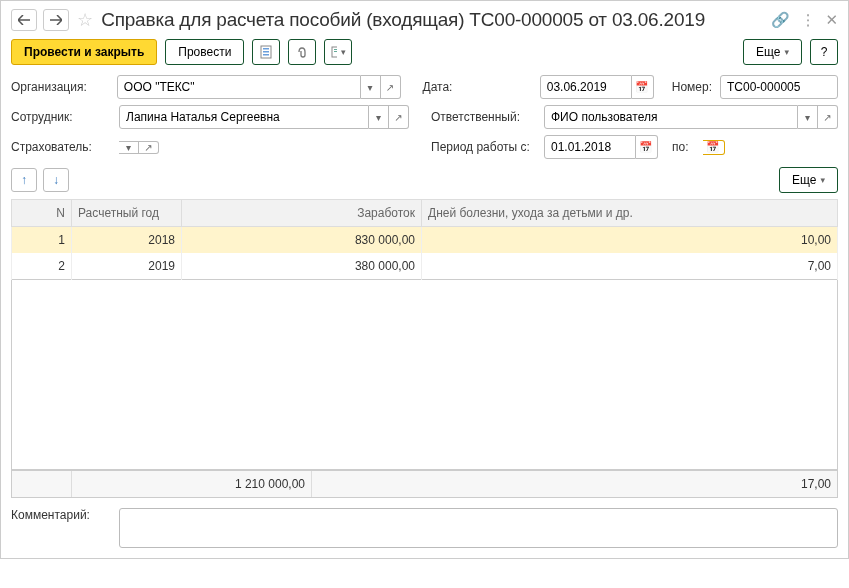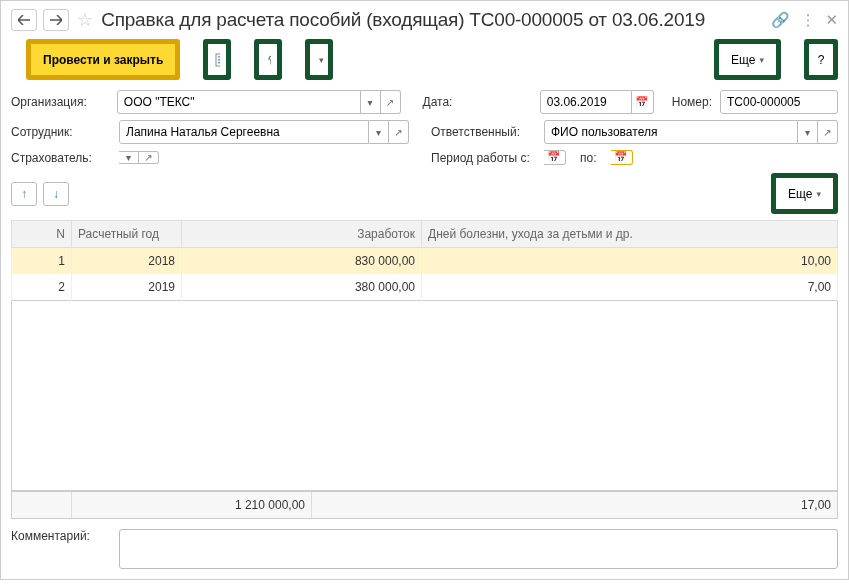--- a/index.html
+++ b/index.html
@@ -5,21 +5,21 @@
   * { box-sizing: border-box; }
   body { margin: 0; font-family: Arial, sans-serif; font-size: 12px; color: #333; background: #fff; width: 849px; }
   .window { border: 1px solid #ccc; padding: 8px 10px 10px; }
   .titlebar { display: flex; align-items: center; gap: 6px; margin-bottom: 8px; }
   .navbtn { width: 26px; height: 22px; border: 1px solid #ccc; background: #fff; border-radius: 3px; display: flex; align-items: center; justify-content: center; cursor: pointer; }
   .star { color: #ccc; font-size: 18px; margin: 0 2px; }
   .title { font-size: 19px; color: #333; flex: 1; letter-spacing: -0.2px; }
   .title-icons { display: flex; gap: 10px; align-items: center; color: #999; }
   .title-icons span { cursor: pointer; font-size: 15px; }
   .toolbar { display: flex; align-items: center; gap: 8px; margin-bottom: 10px; }
-  .btn { border: 5px solid #14532d; background: #fff; border-radius: 3px; padding: 4px 12px; height: 41px; display: inline-flex; align-items: center; font-size: 12px; cursor: pointer; margin-left: 15px; }
+  .btn { border: 1px solid #14532d; background: #fff; border-radius: 3px; padding: 4px 12px; height: 26px; display: inline-flex; align-items: center; font-size: 12px; cursor: pointer; }
   .btn-yellow { background: #ffd933; border-color: #d9a400; font-weight: bold; }
   .btn-icon { padding: 4px 6px; width: 28px; justify-content: center; }
   .btn-caret::after { content: "▾"; font-size: 9px; margin-left: 4px; color: #666; }
   .spacer { flex: 1; }
   .form-row { display: flex; align-items: center; gap: 8px; margin-bottom: 6px; }
   .label { width: 100px; text-align: left; }
   .label-right { width: 105px; text-align: left; }
   .input-wrap { display: flex; align-items: stretch; }
   .input { border: 1px solid #bbb; border-radius: 3px 0 0 3px; padding: 3px 6px; height: 24px; font-size: 12px; }
   .input-btn { width: 20px; border: 1px solid #bbb; border-left: none; background: #fff; display: flex; align-items: center; justify-content: center; font-size: 10px; color: #666; cursor: pointer; }
@@ -64,20 +64,21 @@
     <span class="title">Справка для расчета пособий (входящая) ТС00-000005 от 03.06.2019</span>
     <div class="title-icons">
       <span>🔗</span>
       <span>⋮</span>
       <span>✕</span>
     </div>
   </div>
 
   <div class="toolbar">
     <button class="btn btn-yellow">Провести и закрыть</button>
+    <button class="btn">Провести</button>
     <button class="btn btn-icon">
       <svg width="14" height="14">
           <rect x="2" y="1" width="10" height="12" fill="#fff" stroke="#888"></rect>
           <rect x="4" y="3" width="6" height="1.5" fill="#6a9edb"></rect>
           <rect x="4" y="6" width="6" height="1.5" fill="#6a9edb"></rect>
           <rect x="4" y="9" width="6" height="1.5" fill="#6a9edb"></rect>
         </svg>
     </button>
     <button class="btn btn-icon">
       <svg width="14" height="14">
@@ -129,20 +130,21 @@
   </div>
 
   <div class="form-row">
     <span class="label">Страхователь:</span>
     <div class="input-wrap" style="width:290px;">
       <div class="input-btn">▾</div>
       <div class="input-btn">↗</div>
     </div>
     <span class="label-right" style="margin-left:14px;">Период работы с:</span>
     <div class="input-wrap">
+      <input class="date-input" value="01.01.2018" style="">
       <div class="date-btn">📅</div>
     </div>
     <span style="margin:0 6px;">по:</span>
     <div class="input-wrap highlight-wrap">
       <div class="date-btn">📅</div>
     </div>
   </div>
 
   <div class="tabletools">
     <div class="arrowbtn">↑</div>

